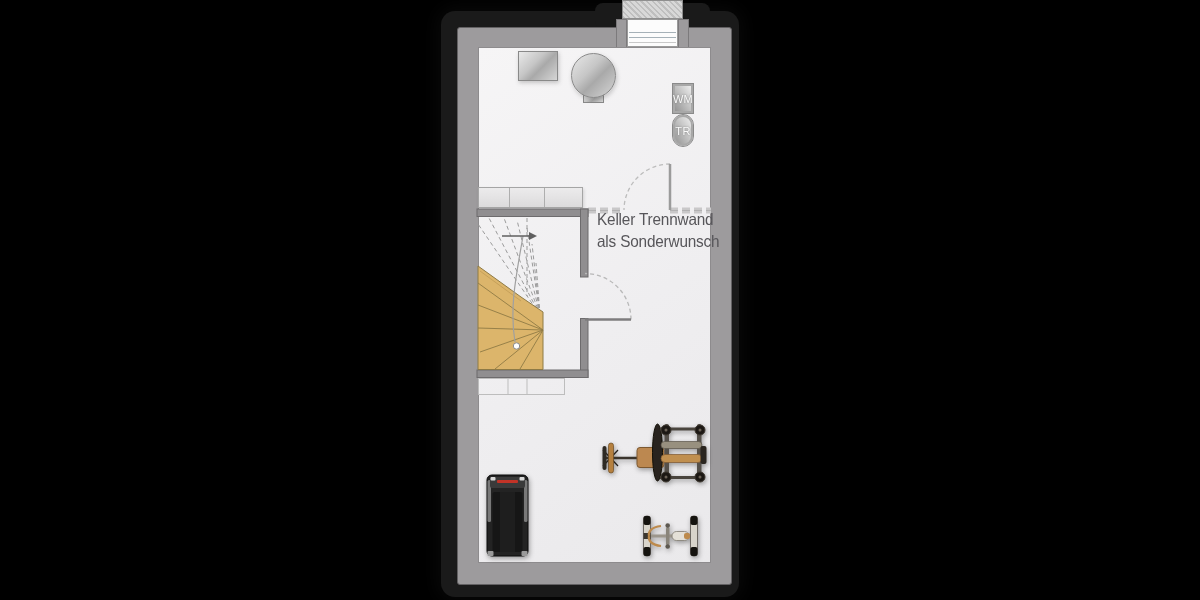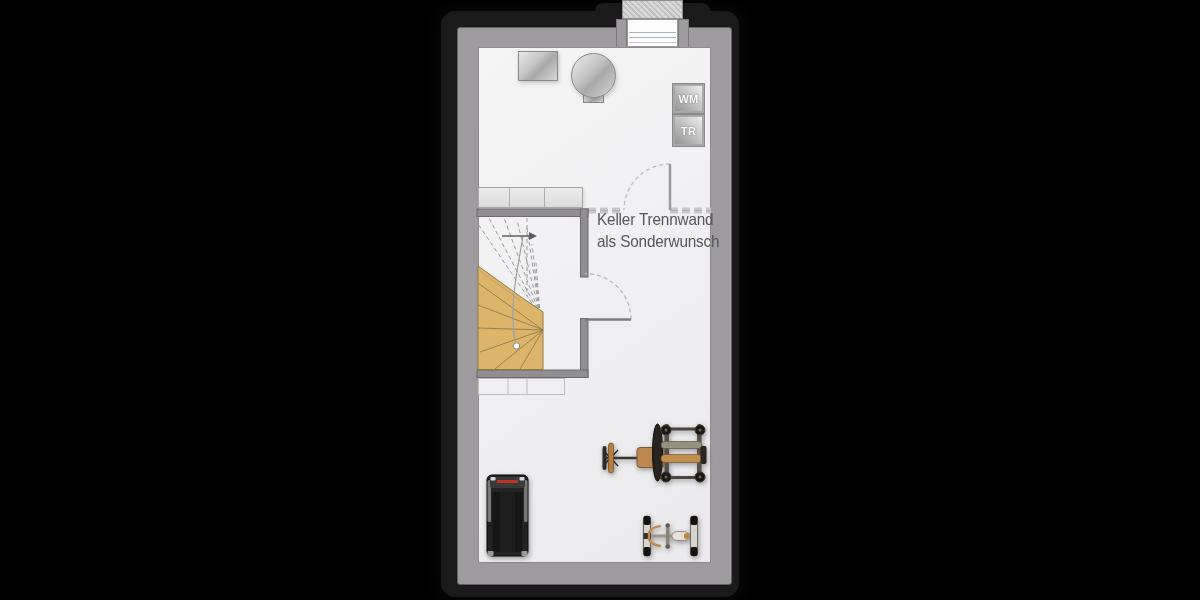--- a/index.html
+++ b/index.html
@@ -31,27 +31,27 @@
   .glz2{left:1px;top:22px;width:47px;height:1px;background:#c9c9c9;}
 
   
   .sheen{background:linear-gradient(135deg,#e9e9e9 0%,#c6c6c6 40%,#a9a9a9 58%,#d6d6d6 100%);}
   .heater{left:518px;top:51px;width:40px;height:30px;border:1.5px solid #898989;box-sizing:border-box;
           box-shadow:1px 2px 4px rgba(60,60,60,.25);}
   .boiler{left:571px;top:53px;width:45px;height:45px;border-radius:50%;border:1.5px solid #898989;
           box-sizing:border-box;box-shadow:1px 2px 4px rgba(60,60,60,.25);z-index:3;}
   .boiler-tab{left:583px;top:92px;width:21px;height:11px;border:1.5px solid #898989;border-top:none;
           box-sizing:border-box;z-index:2;}
-  .appbox{left:673px;width:31px;background:linear-gradient(to top right,#949494,#ededed);
+  .appbox{left:673px;width:20px;background:linear-gradient(to top right,#949494,#ededed);
           border:2px solid #a8a8a8;outline:1px solid #8a8a8a;box-sizing:border-box;
           display:flex;align-items:center;justify-content:center;
-          color:#fafafa;font-size:11px;font-weight:bold;letter-spacing:.3px;
+          color:#fafafa;font-size:11px;font-weight:normal;letter-spacing:.3px;
           text-shadow:0 0 2px rgba(110,110,110,.9);}
   .wm{top:84px;height:29px;}
-  .tr{top:115px;height:31px;}
+  .tr{top:115px;height:31px;border-radius:10px;}
 
   
   .counter{left:478px;top:187px;width:105px;height:21px;
            background:linear-gradient(180deg,#eceb ec,#dcdbdc);background:linear-gradient(180deg,#ecebec,#dcdbdc);
            border:1px solid #a5a5a5;box-sizing:border-box;box-shadow:1px 2px 3px rgba(80,80,80,.2);}
   .cdiv{top:0;width:1px;height:19px;background:#aeaeae;}
 
   
   .note{left:597px;top:208px;color:#57565a;font-size:16.5px;line-height:22px;
         letter-spacing:-0.2px;transform:scaleX(.93);transform-origin:left top;white-space:nowrap;}

